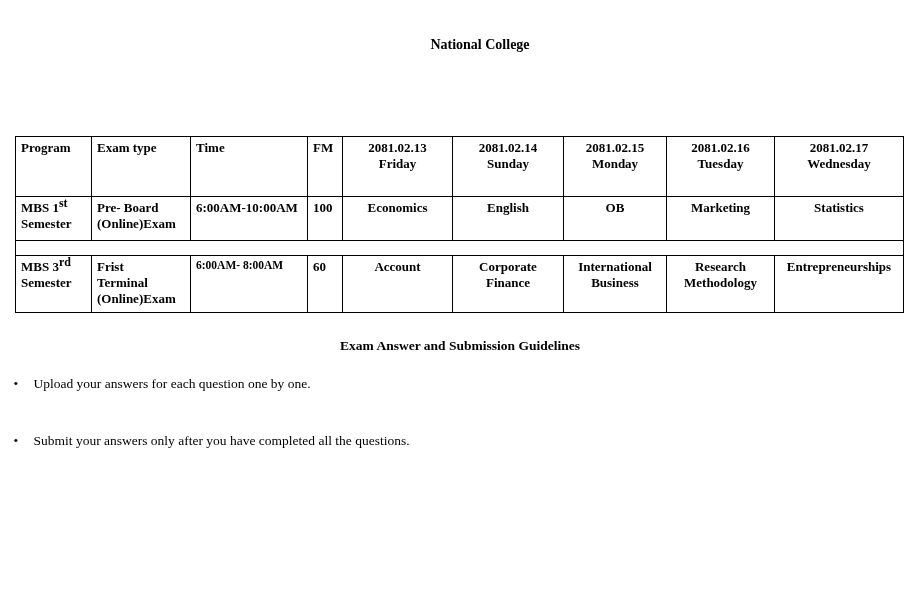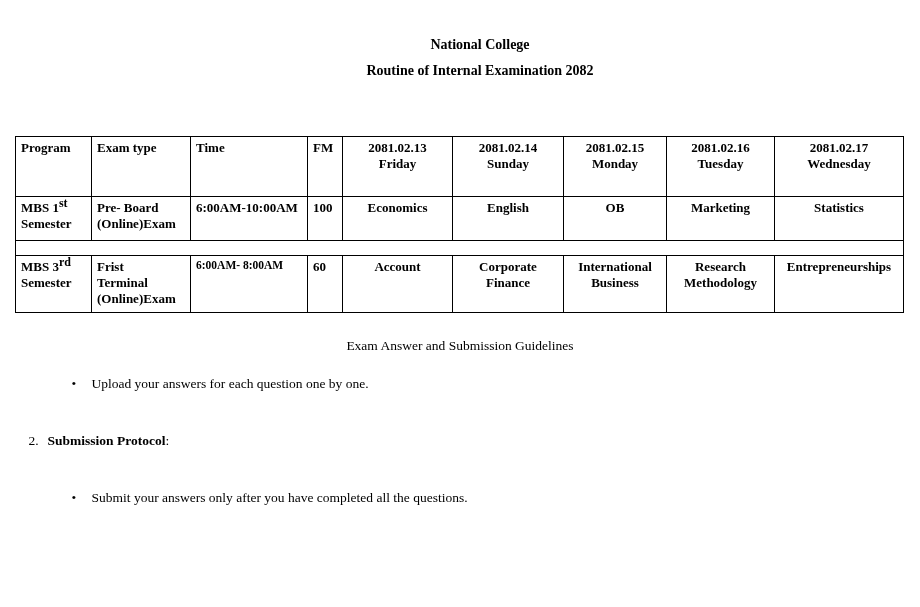--- a/index.html
+++ b/index.html
@@ -36,33 +36,32 @@
   td.c-date, td.c-subject { text-align: center; }
   td .block { display: block; }
   sup { font-size: 12px; line-height: 0; vertical-align: super; }
   td.c-time-small { font-size: 11.5px; padding-top: 4px; }
   
   .guidelines {
     position: absolute; top: 336px; left: 0; width: 920px;
     font-size: 13.5px;
   }
   .guidelines .g-line { line-height: 19px; white-space: pre-wrap; }
-  .g-title { text-align: center; font-weight: normal; }
+  .g-title { text-align: center; font-weight: bold; }
   .g-item { padding-left: 15px; }
   .g-item .g-num { display: inline-block; width: 19px; }
   .g-item .g-heading { font-weight: bold; }
-  .g-bullet { padding-left: 58px; }
+  .g-bullet { }
   .g-bullet .g-dot { display: inline-block; width: 20px; }
 </style>
 </head>
 <body>
 
 <div class="doc-title">
   <div>National College</div>
-  <div>Routine of Internal Examination 2082</div>
 </div>
 
 <div class="routine-table-wrap">
 <table class="routine">
   <colgroup>
     <col style="width:76px">
         <col style="width:99px">
         <col style="width:117px">
     <col style="width:35px">
         <col style="width:110px">
@@ -143,20 +142,17 @@
     </table>
 </div>
 
 <div class="guidelines">
   <div class="g-line g-title">Exam Answer and Submission Guidelines</div>
 
   <div class="g-line g-bullet">
     <span class="g-dot">•</span><span>Upload your answers for each question one by one.</span>
   </div>
 
-  <div class="g-line g-item">
-    <span class="g-num">2.</span><span class="g-heading">Submission Protocol</span><span>:</span>
-  </div>
   <div class="g-line g-bullet">
     <span class="g-dot">•</span><span>Submit your answers only after you have completed all the questions.</span>
   </div>
 
 </div>
 
 </body></html>

